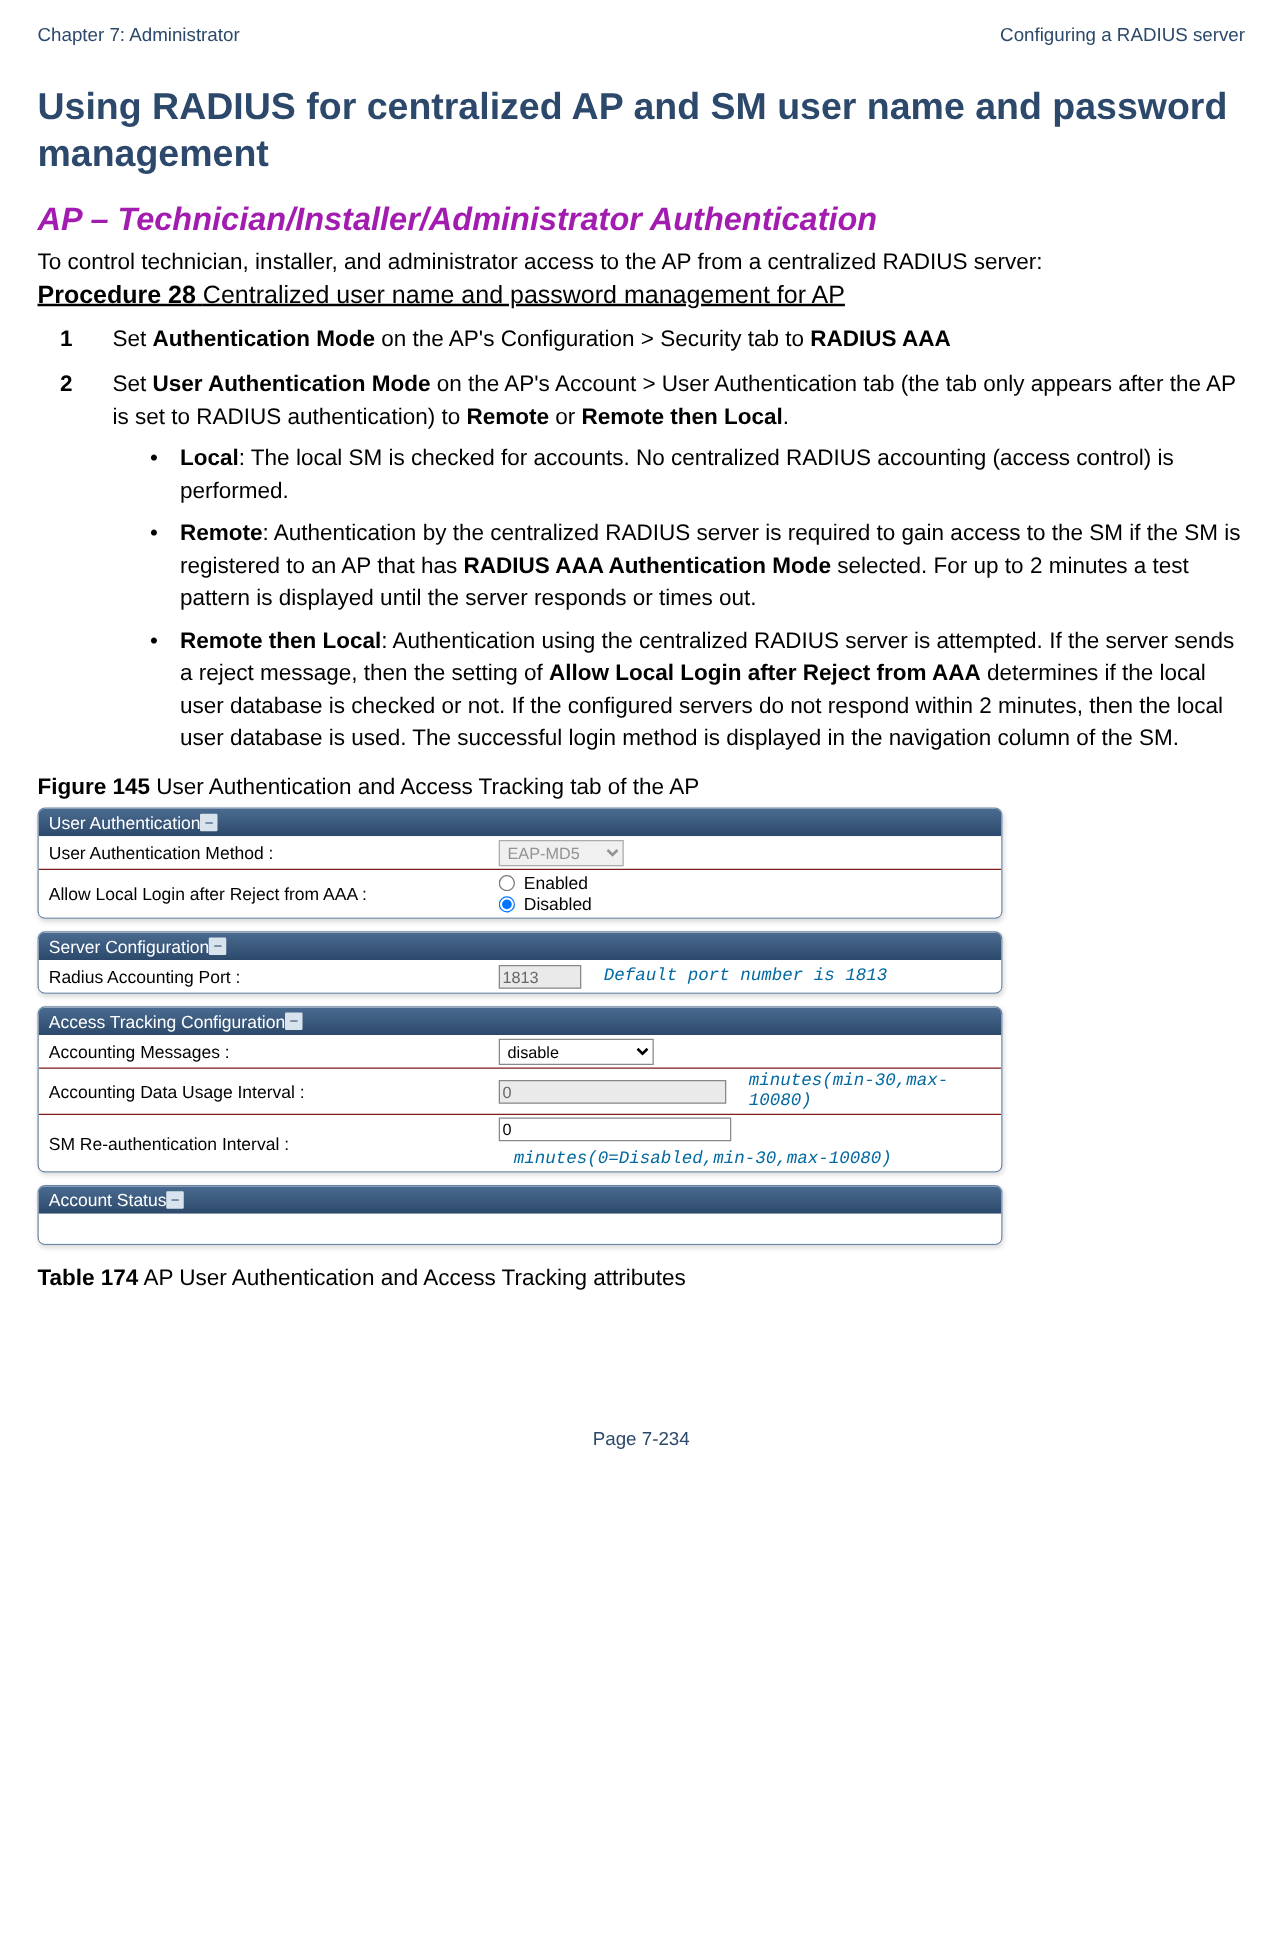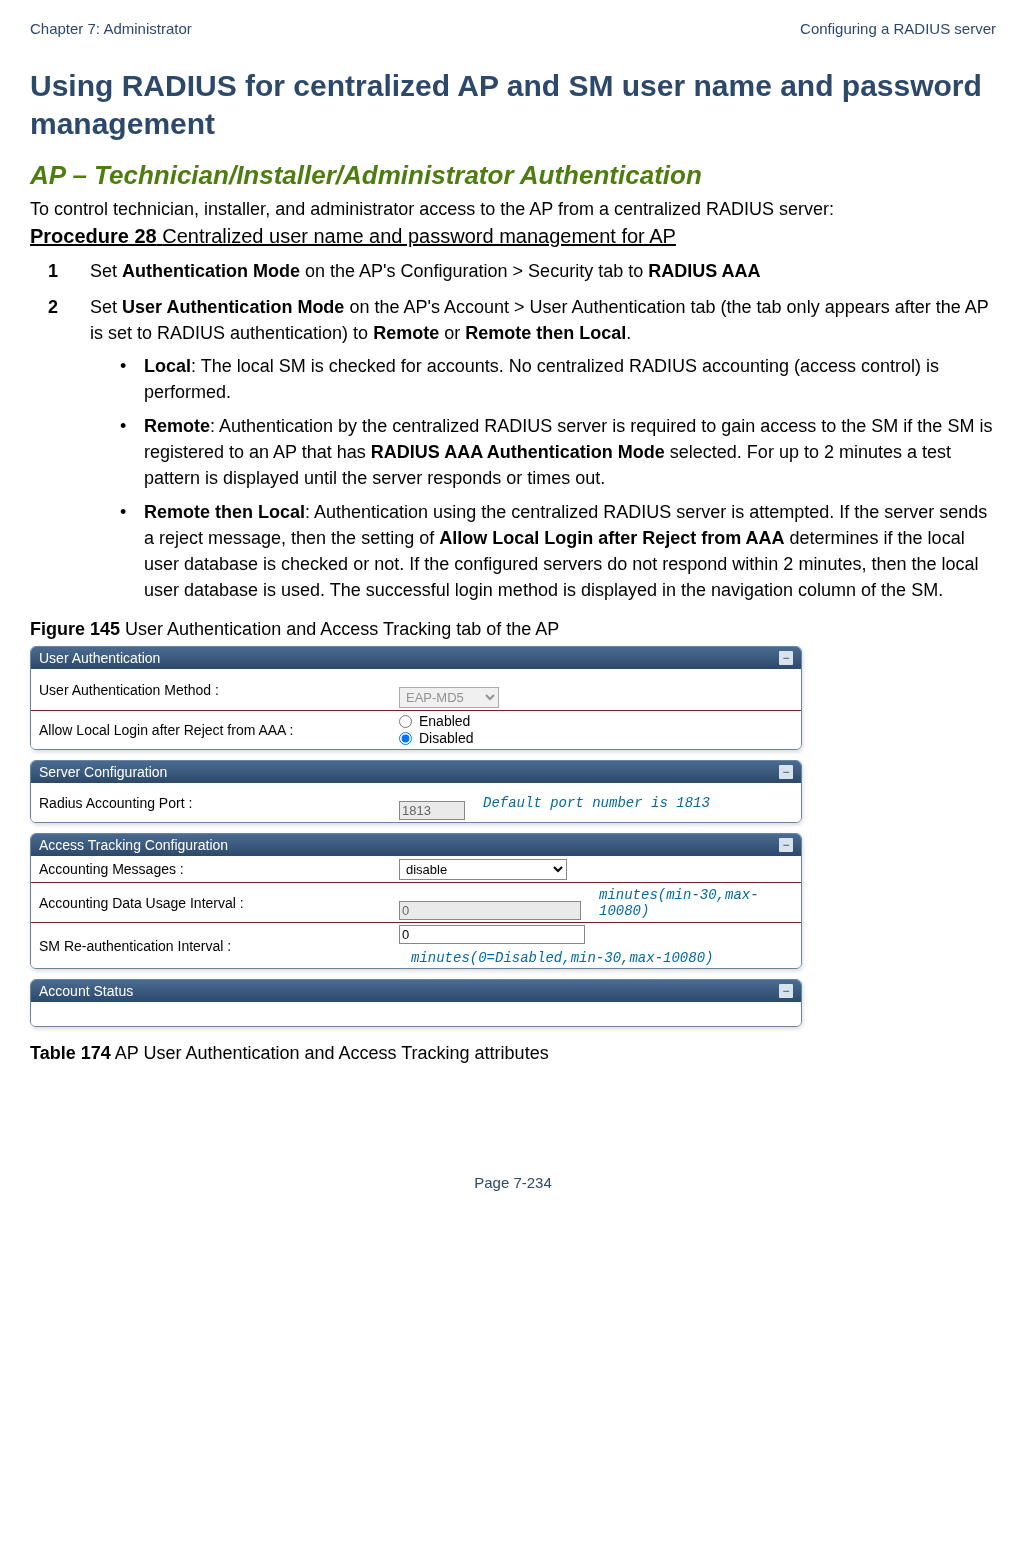--- a/index.html
+++ b/index.html
@@ -26,21 +26,21 @@
     font-weight: bold;
     color: #2c496b;
     margin: 0 0 18px 0;
     line-height: 1.25;
   }
   h2.sub-title {
     font-family: "Trebuchet MS", Arial, sans-serif;
     font-size: 26px;
     font-weight: bold;
     font-style: italic;
-    color: #4d7c0f;
+    color: #a21caf;
     margin: 0 0 6px 0;
   }
   p.body {
     font-size: 18px;
     margin: 0 0 4px 0;
     line-height: 1.35;
   }
   .proc-line {
     font-size: 20px;
     margin: 0 0 10px 0;
@@ -94,21 +94,21 @@
     font-size: 14px;
     box-shadow: 1px 2px 4px rgba(0,0,0,0.15);
     width: 770px;
   }
   .panel-header {
     background: linear-gradient(#4a6b90, #2c496b);
     color: #fff;
     padding: 3px 8px;
     font-size: 14px;
     display: flex;
-    justify-content: space-between;
+    justify-content: flex-start;
     align-items: center;
   }
   .panel-header .toggle {
     background: #d9e3ee;
     color: #2c496b;
     width: 14px;
     height: 14px;
     display: flex;
     align-items: center;
     justify-content: center;
@@ -140,21 +140,20 @@
   select.ui, input.ui {
     font-size: 13px;
     padding: 1px 2px;
     border: 1px solid #888;
     background: #fff;
     font-family: inherit;
   }
   select.ui[disabled], input.ui[disabled] {
     background: #eaeaea;
     color: #666;
-    margin-top: 16px;
   }
   .radio-stack label {
     display: flex;
     align-items: center;
     gap: 7px;
     font-size: 14px;
     line-height: 1.2;
   }
   .hint {
     font-style: italic;
@@ -270,21 +269,21 @@
 
     <div class="panel">
       <div class="panel-header">
         <span>Access Tracking Configuration</span>
         <span class="toggle">−</span>
       </div>
       <div class="panel-body">
         <div class="panel-row">
           <div class="row-label">Accounting Messages :</div>
           <div class="row-value">
-            <select class="ui" style="width:168px">
+            <select class="ui" style="width:124px">
               <option>disable</option>
             </select>
           </div>
         </div>
         <div class="panel-row">
           <div class="row-label">Accounting Data Usage Interval :</div>
           <div class="row-value">
             <input class="ui" style="width: 180px;" disabled="" value="0">
             <span class="hint" style="font-style:italic">minutes(min-30,max-10080)</span>
           </div>

